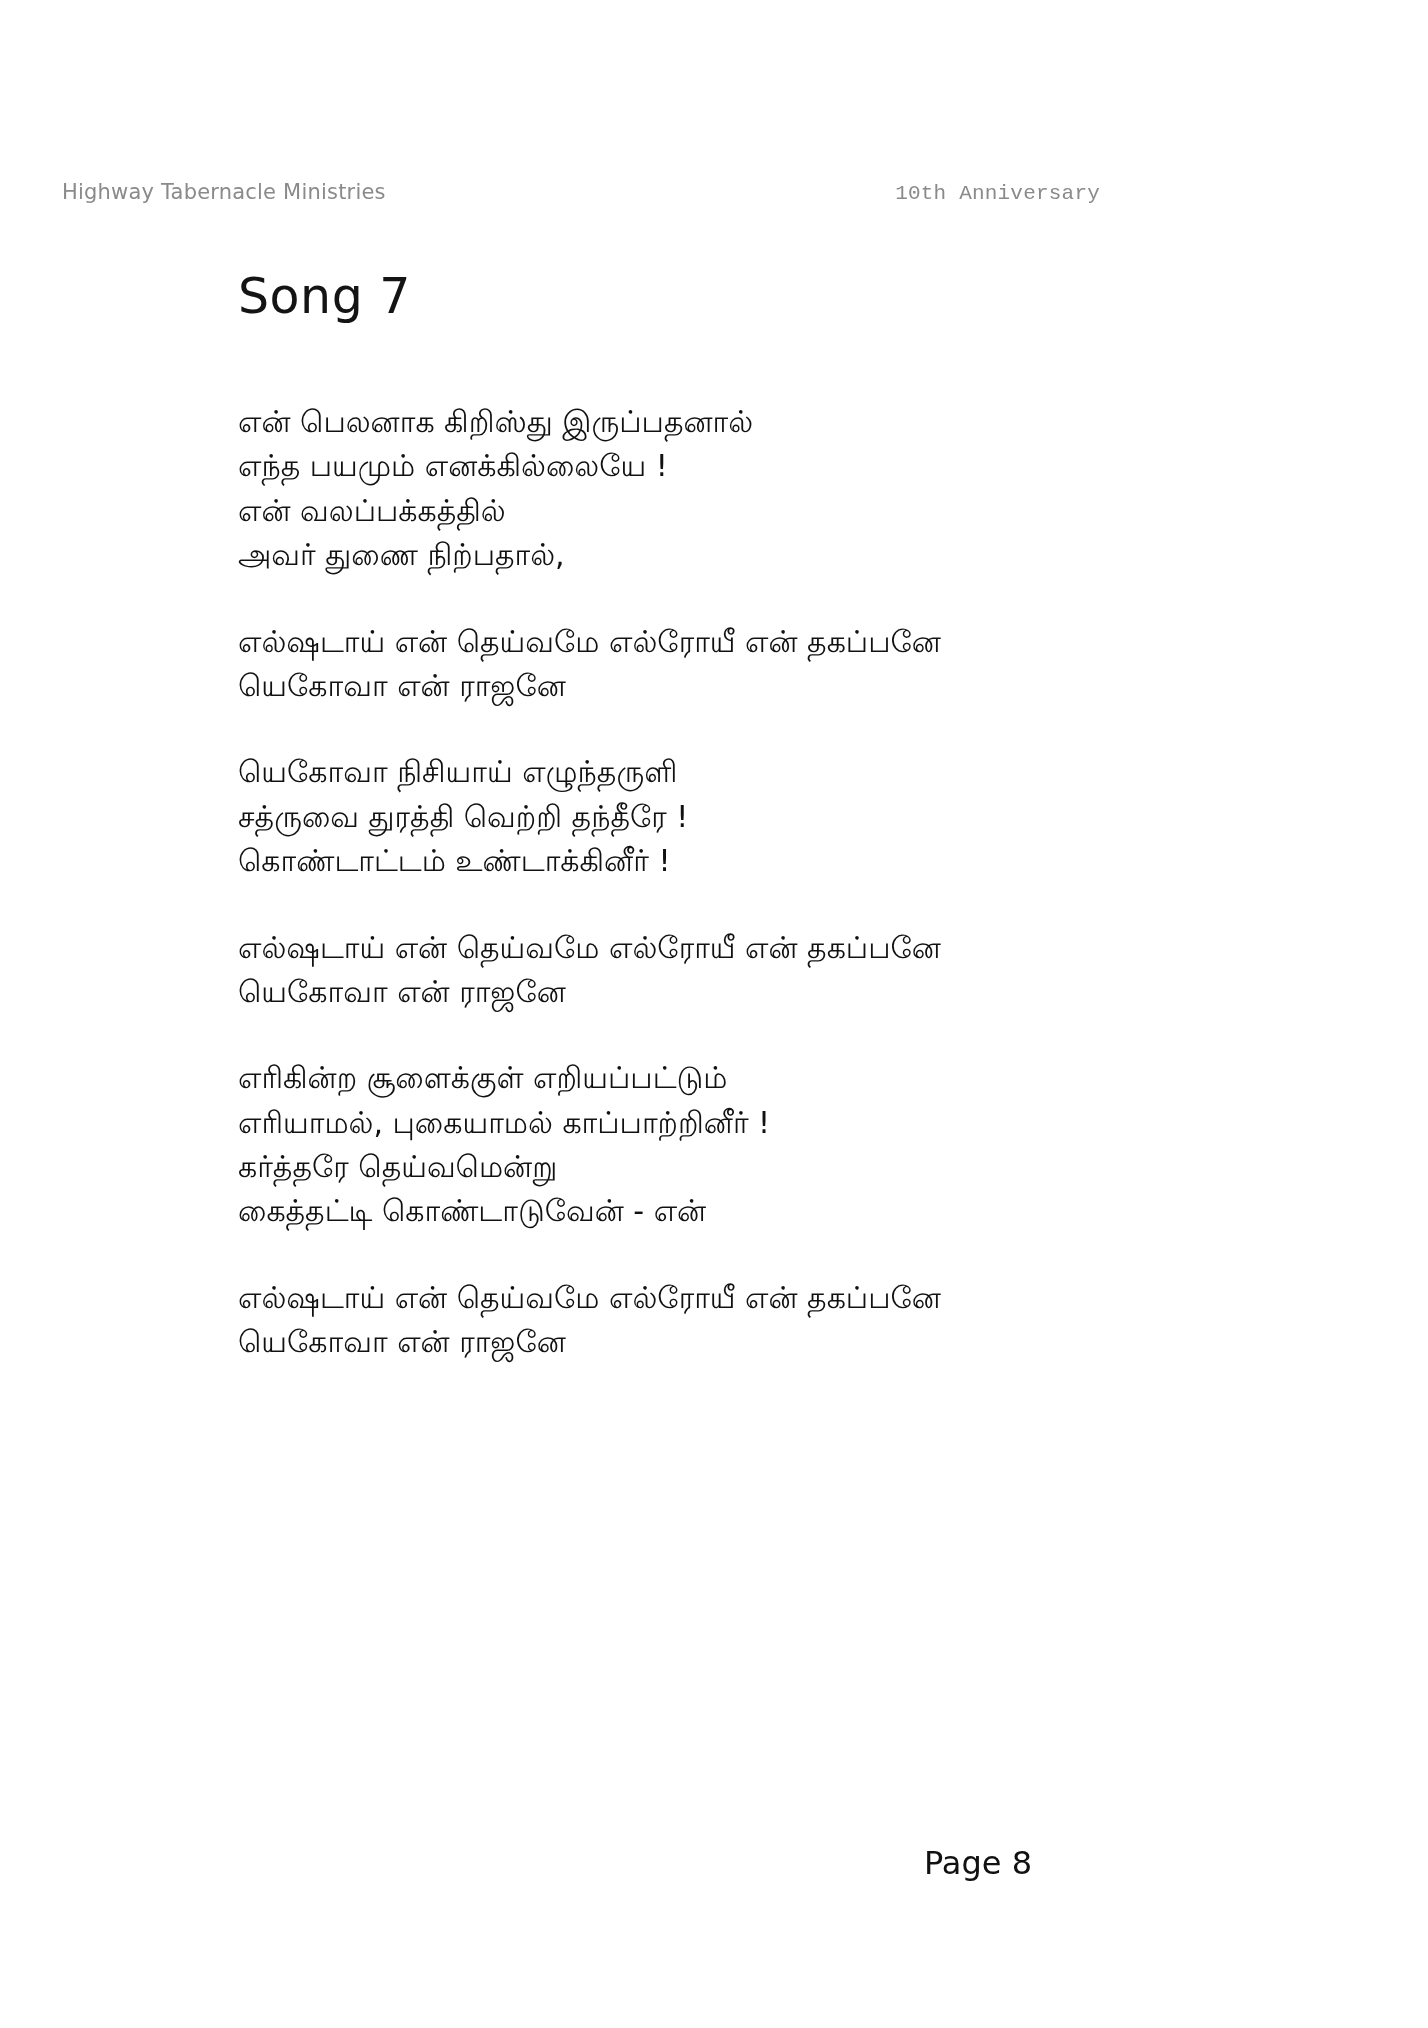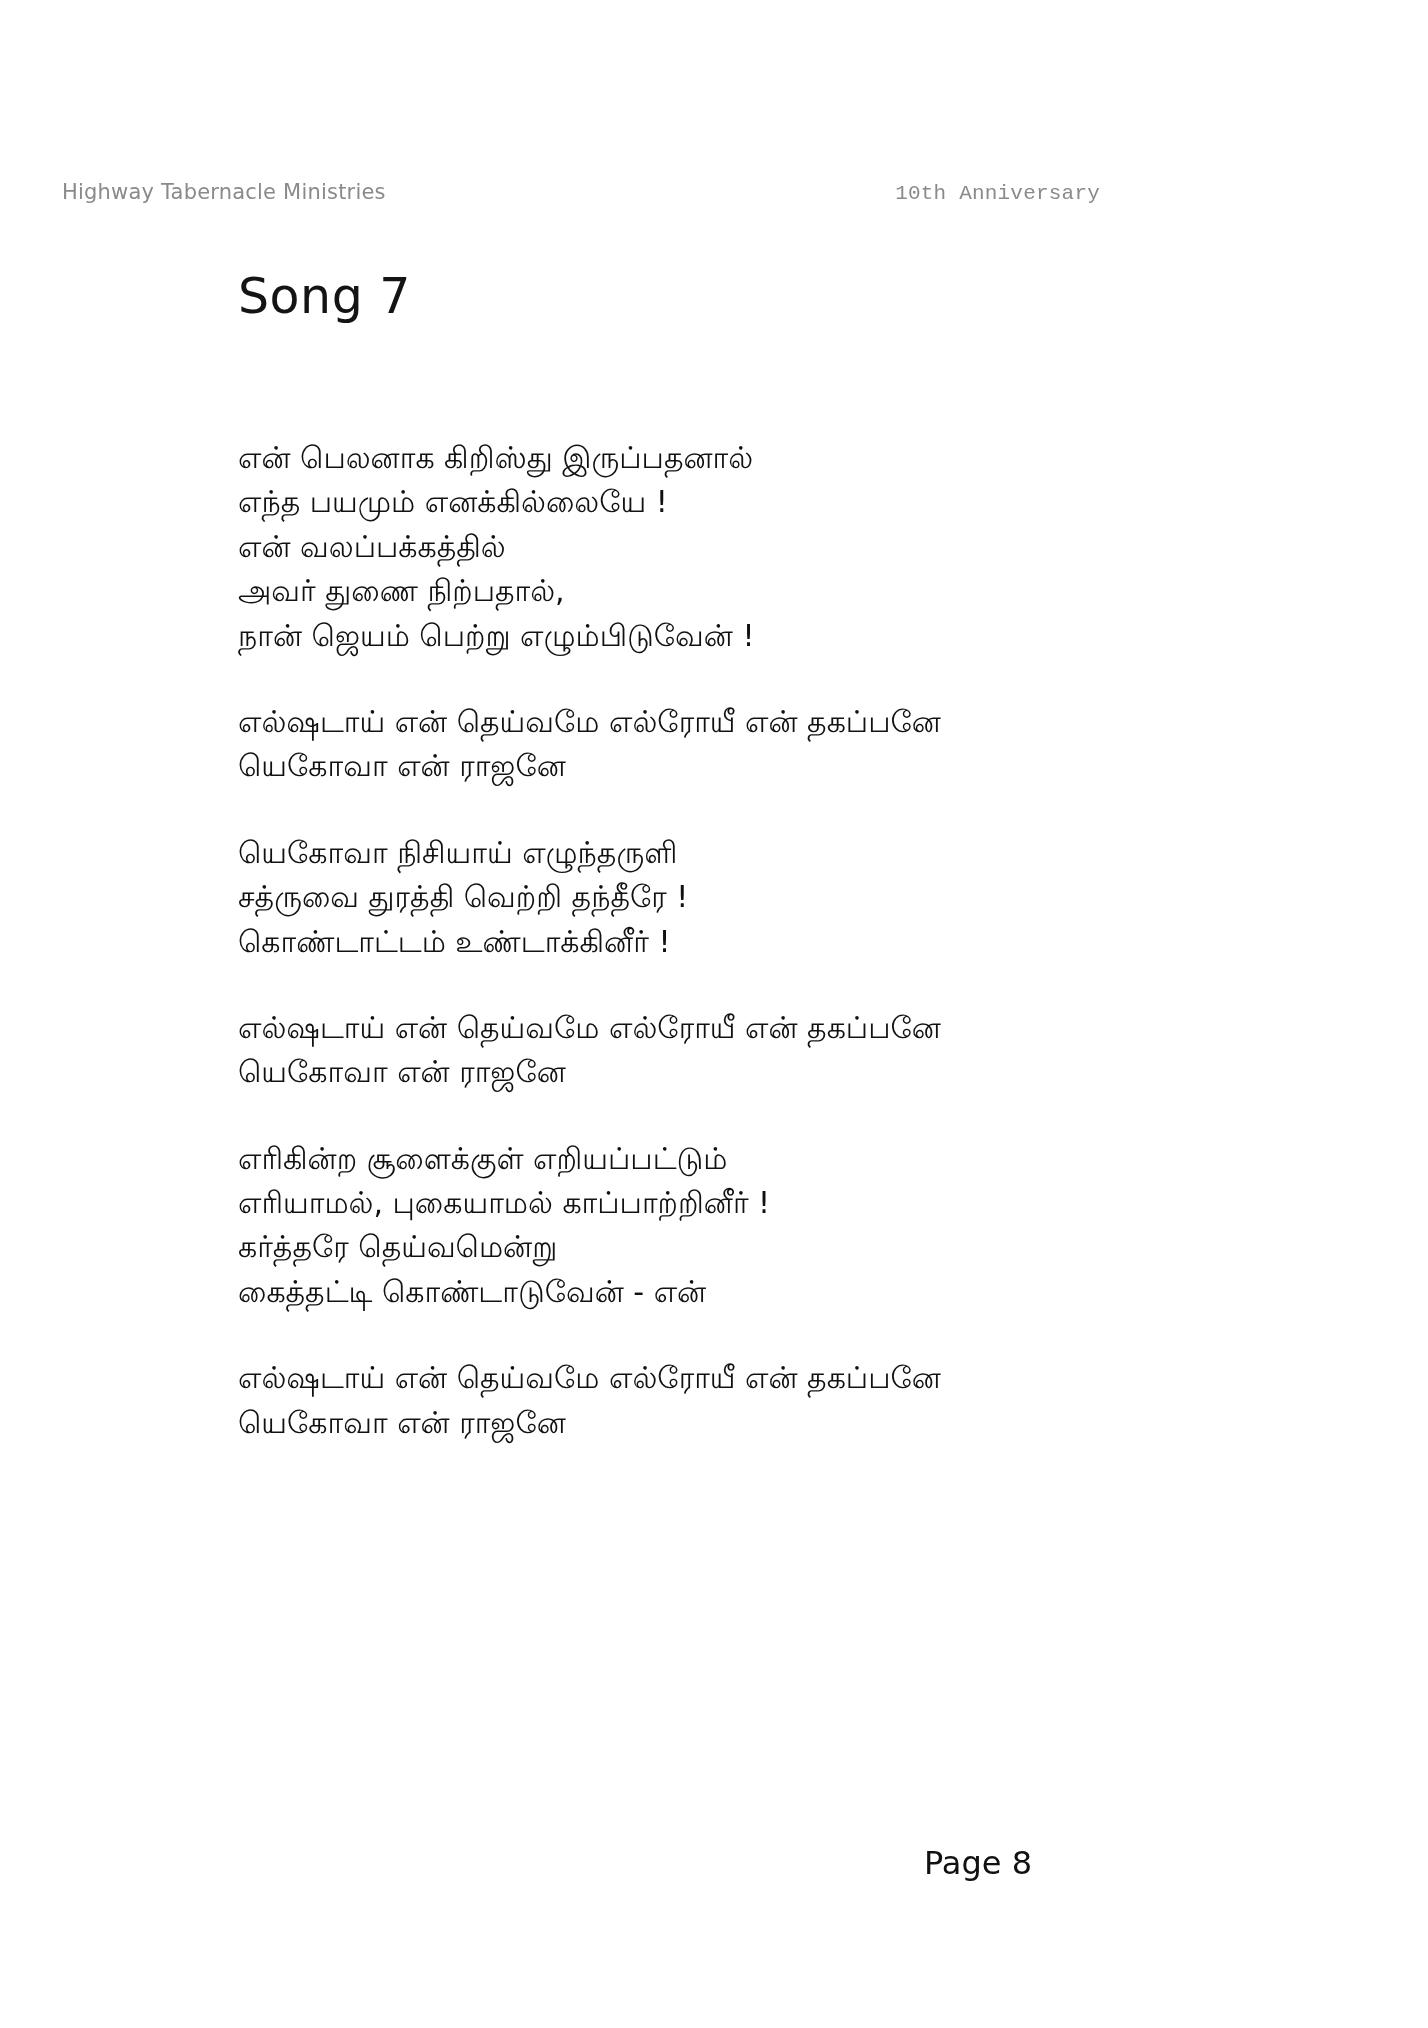--- a/index.html
+++ b/index.html
@@ -48,21 +48,20 @@
     font-weight: 400;
     color: #141414;
     letter-spacing: 0.5px;
     text-align: right;
   }
   .lyrics {
     position: absolute;
     top: 400px;
     left: 238px;
     right: 160px;
-    margin-top: 36px;
   }
   .stanza {
     margin-bottom: 42px;
   }
   .line {
     font-size: 30px;
     line-height: 1.48;
     color: #111111;
     white-space: pre-wrap;
   }
@@ -87,21 +86,20 @@
 
   <div class="title">Song 7</div>
 
   <div class="lyrics">
 
     <div class="stanza">
       <div class="line">என் பெலனாக கிறிஸ்து இருப்பதனால்</div>
       <div class="line">எந்த பயமும் எனக்கில்லையே !</div>
       <div class="line">என் வலப்பக்கத்தில்</div>
       <div class="line">அவர் துணை நிற்பதால்,</div>
-      <div class="line">நான் ஜெயம் பெற்று எழும்பிடுவேன் !</div>
     </div>
 
     <div class="stanza">
       <div class="line">எல்ஷடாய் என் தெய்வமே எல்ரோயீ என் தகப்பனே</div>
       <div class="line">யெகோவா என் ராஜனே</div>
     </div>
 
     <div class="stanza">
       <div class="line">யெகோவா நிசியாய் எழுந்தருளி</div>
       <div class="line">சத்ருவை துரத்தி வெற்றி தந்தீரே !</div>

